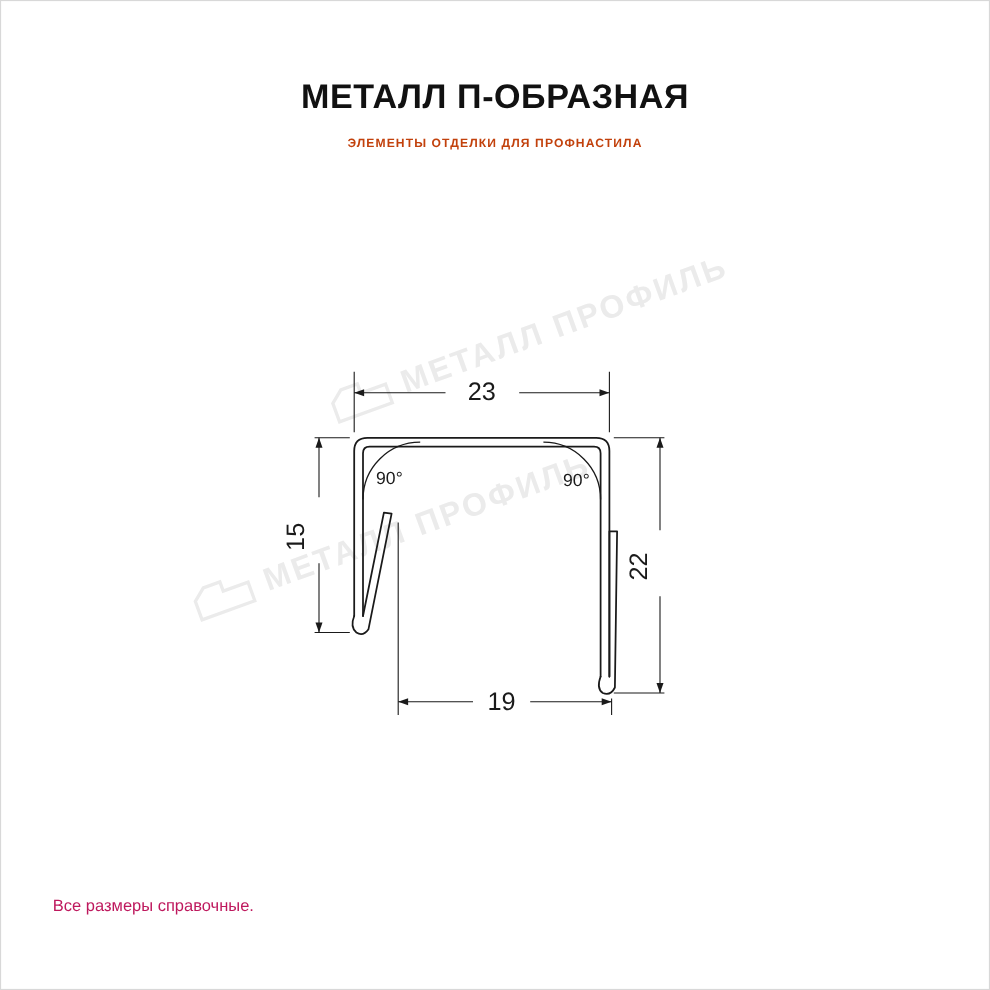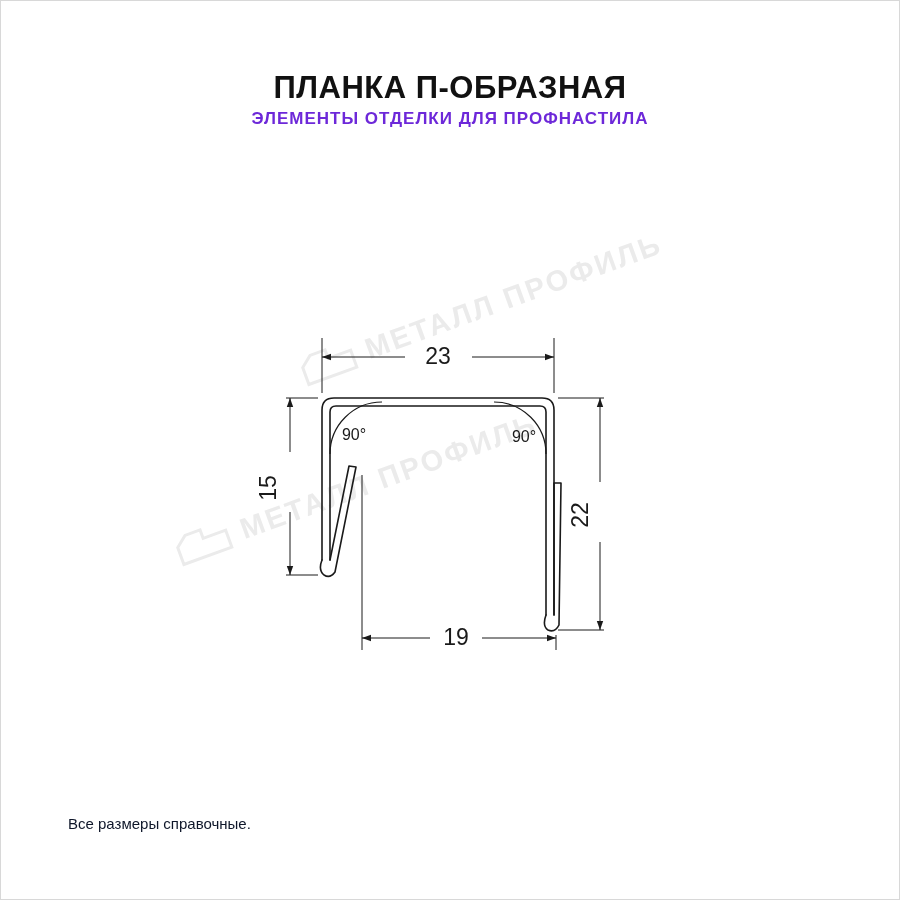--- a/index.html
+++ b/index.html
@@ -41,24 +41,25 @@
     text-align: center;
   }
   .title-line {
     font-size: 31px;
     font-weight: bold;
     letter-spacing: 0.5px;
     line-height: 1.32;
     color: #111111;
   }
   .subtitle {
-    font-size: 17px;
+    margin-top: 16px;
+    font-size: 11px;
     font-weight: bold;
     letter-spacing: 1.0px;
-    color: #6d28d9;
+    color: #c2410c;
   }
 
   
   .drawing {
     position: absolute;
     left: 0;
     top: 230px;
     width: 900px;
     height: 500px;
   }
@@ -81,26 +82,26 @@
   .watermark .wm-text {
     display: inline-block;
     vertical-align: middle;
   }
   .wm-1 { left: 290px; top: 290px; }
   .wm-2 { left: 165px; top: 470px; }
 
   
   .footer {
     position: absolute;
-    left: 68px;
+    left: 48px;
     top: 812px;
     width: 800px;
     font-size: 15px;
     line-height: 1.62;
-    color: #0f172a;
+    color: #be185d;
   }
   .footer div { white-space: nowrap; }
 </style>
 </head>
 <body>
 
 <div class="page">
 
   <div class="border-frame"></div>
 
@@ -111,21 +112,21 @@
     <span class="wm-text">МЕТАЛЛ ПРОФИЛЬ</span>
   </div>
   <div class="watermark wm-2">
     <svg width="58" height="34" viewBox="0 0 58 34" style="vertical-align:middle">
       <path d="M3 30 L3 12 L14 3 L30 3 L30 12 L54 12 L54 30 Z" fill="none" stroke="#ebebeb" stroke-width="3"></path>
     </svg>
     <span class="wm-text">МЕТАЛЛ ПРОФИЛЬ</span>
   </div>
 
   <div class="header">
-    <div class="title-line">ПЛАНКА П-ОБРАЗНАЯ</div>
+    <div class="title-line">МЕТАЛЛ П-ОБРАЗНАЯ</div>
     <div class="subtitle">ЭЛЕМЕНТЫ ОТДЕЛКИ ДЛЯ ПРОФНАСТИЛА</div>
   </div>
 
   <div class="drawing">
     <svg width="900" height="500" viewBox="0 0 900 500">
 
       <g fill="none" stroke="#1a1a1a" stroke-width="1.6" stroke-linejoin="round" stroke-linecap="round">
 
         <path d="M 322 330
                  L 322 180

